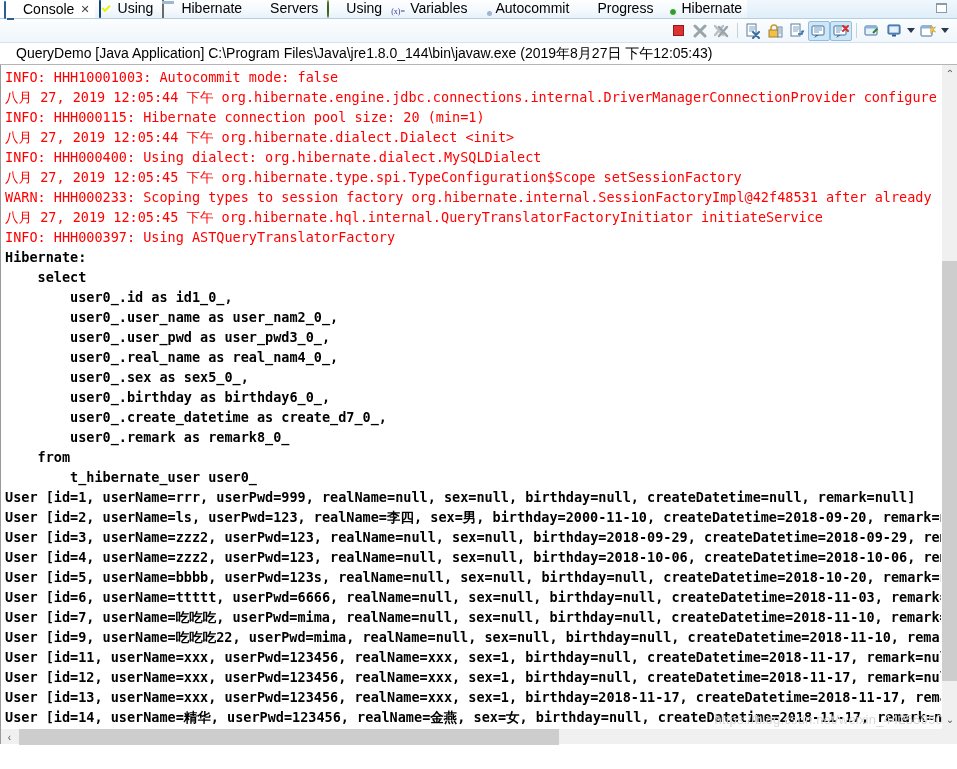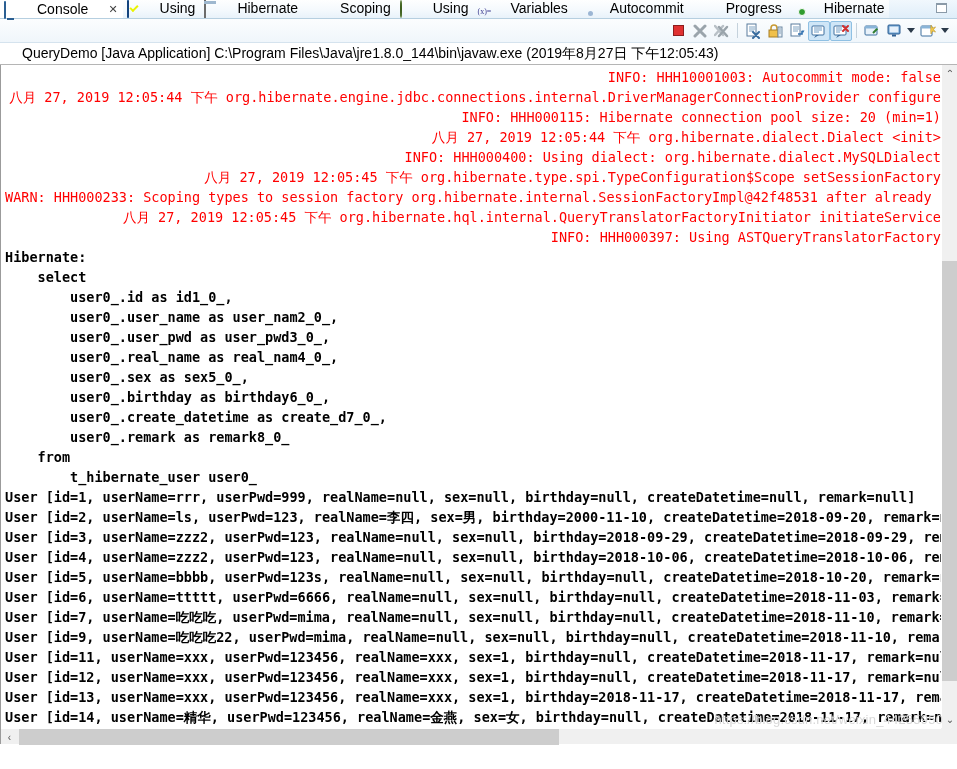--- a/index.html
+++ b/index.html
@@ -28,21 +28,21 @@
   .tabbar-bg {
     position: absolute;
     left: 0; right: 0; bottom: 0;
     height: 19px;
     background: linear-gradient(to bottom, #ffffff 0%, #f4f9fd 60%, #e8f2fa 100%);
   }
   .tab {
     position: relative;
     display: flex;
     align-items: center;
-    gap: 18px;
+    gap: 4px;
     height: 19px;
     padding: 0 5px 0 4px;
     font-size: 14px;
     color: #000;
     white-space: nowrap;
     z-index: 2;
   }
   .tab.active {
     background: #ffffff;
     border-top: 1px solid #ffffff;
@@ -135,21 +135,21 @@
   }
   .tarrow i {
     display:block;width:0;height:0;
     border-left:4px solid transparent;border-right:4px solid transparent;
     border-top:5px solid #2b3a4a;
   }
 
   
   .title-line {
     height: 22px;
-    padding: 2px 0 0 22px;
+    padding: 2px 0 0 16px;
     font-size: 14px;
     color: #000;
     white-space: nowrap;
     background: #fff;
     border-bottom: 1px solid #b5b5b5;
   }
 
   
   .console-wrap {
     position: relative;
@@ -163,21 +163,21 @@
     right: 16px; bottom: 16px;
     overflow: hidden;
     padding: 2px 0 0 4px;
     font-family: "DejaVu Sans Mono", "Liberation Mono", monospace;
     font-size: 13.5px;
     line-height: 20px;
     white-space: pre;
     color: #000;
   }
   .line { height: 20px; }
-  .line.red { color: #ff0000; text-align: right; }
+  .line.red { color: #ff0000; }
   .line.blk { color: #000000; font-weight: bold; }
 
   
   .vscroll {
     position: absolute;
     right: 0; top: 0; bottom: 16px;
     width: 16px;
     background: #f0f0f0;
     border-left: 1px solid #ffffff;
   }
@@ -251,21 +251,21 @@
       <span class="tlabel">Using</span>
     </div>
 
     <div class="tab">
       <span class="ticon"><span class="ic-props"></span></span>
       <span class="tlabel">Hibernate</span>
     </div>
 
     <div class="tab">
       <span class="ticon"><span class="ic-servers"></span></span>
-      <span class="tlabel">Scoping</span>
+      <span class="tlabel">Servers</span>
     </div>
 
     <div class="tab">
       <span class="ticon"><span class="ic-debug"></span></span>
       <span class="tlabel">Using</span>
     </div>
 
     <div class="tab">
       <span class="ticon"><span class="ic-vars">(x)=</span></span>
       <span class="tlabel">Variables</span>

